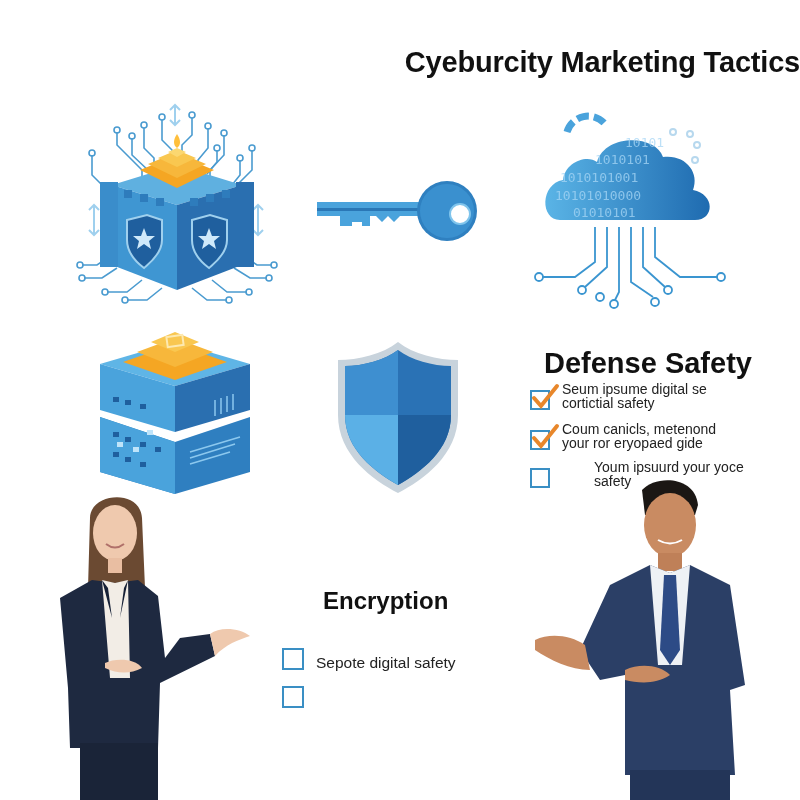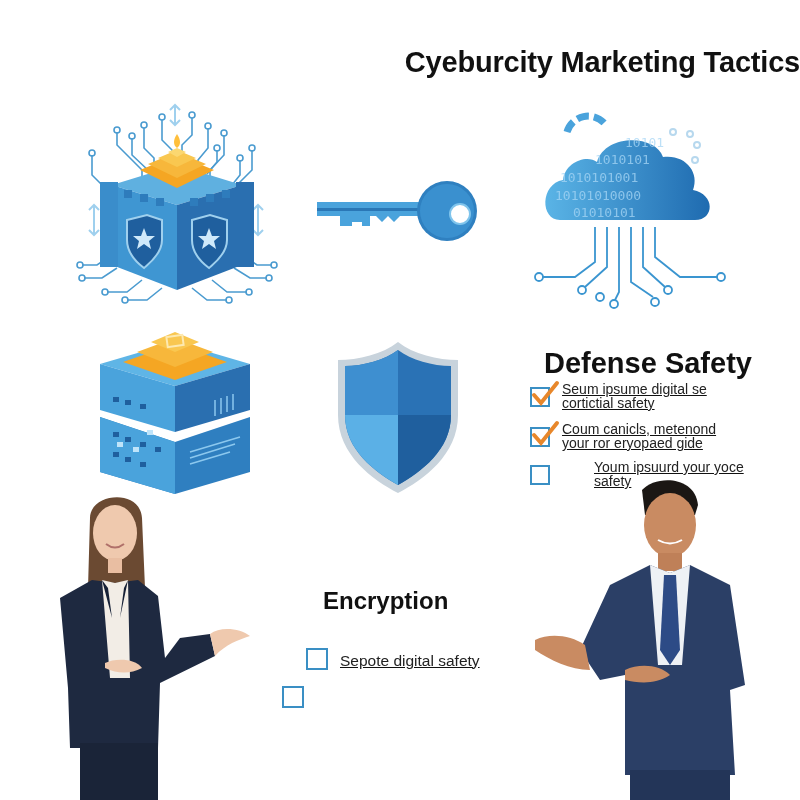--- a/index.html
+++ b/index.html
@@ -1,20 +1,20 @@
 <!DOCTYPE html>
 <html><head>
 <meta charset="utf-8">
 <style>
   html, body { margin:0; padding:0; background:#ffffff; }
   body { width:800px; height:800px; position:relative; overflow:hidden; font-family:"Liberation Sans", sans-serif; color:#111; }
   .abs { position:absolute; }
   .title { left:0; top:46px; width:800px; text-align:right; font-weight:bold; font-size:29px; letter-spacing:-0.2px; color:#111; }
   .section-heading { font-weight:bold; font-size:29px; color:#111; }
-  .check-row { display:flex; align-items:center; position:absolute;text-decoration:underline; }
+  .check-row { display:flex; align-items:flex-end; position:absolute; }
   .cb { width:20px; height:20px; border:2.5px solid #3a8fc4; box-sizing:border-box; position:relative; flex:0 0 auto; background:#fff; }
   .cb svg { position:absolute; left:-2px; top:-10px; }
   .cb-text { font-size:14px; line-height:14px; color:#222; margin-left:12px; margin-top:-2px; }
   .enc .cb-text { font-size:15.5px; line-height:15px; }
   .enc .cb { width:22px; height:22px; }
 </style>
 </head>
 <body>
 
 <div class="abs title">Cyeburcity Marketing Tactics</div>
@@ -216,21 +216,21 @@
 <div class="check-row" style="left:530px;top:462px;gap:32px;">
   <div class="cb"></div>
   <div class="cb-text">
     <div>Youm ipsuurd your yoce</div>
     <div>safety</div>
   </div>
 </div>
 
 <div class="abs section-heading" style="left:282px;top:587px;font-size:24px;margin-left:41px;">Encryption</div>
 
-<div class="check-row enc" style="left:282px;top:648px;margin-left:24px;">
+<div class="check-row enc" style="left:282px;top:648px;">
   <div class="cb"></div>
   <div class="cb-text" style="margin-top:2px;">
     <div>Sepote digital safety</div>
   </div>
 </div>
 
 <div class="check-row enc" style="left:282px;top:686px;">
   <div class="cb"></div>
   <div class="cb-text">
   </div>

